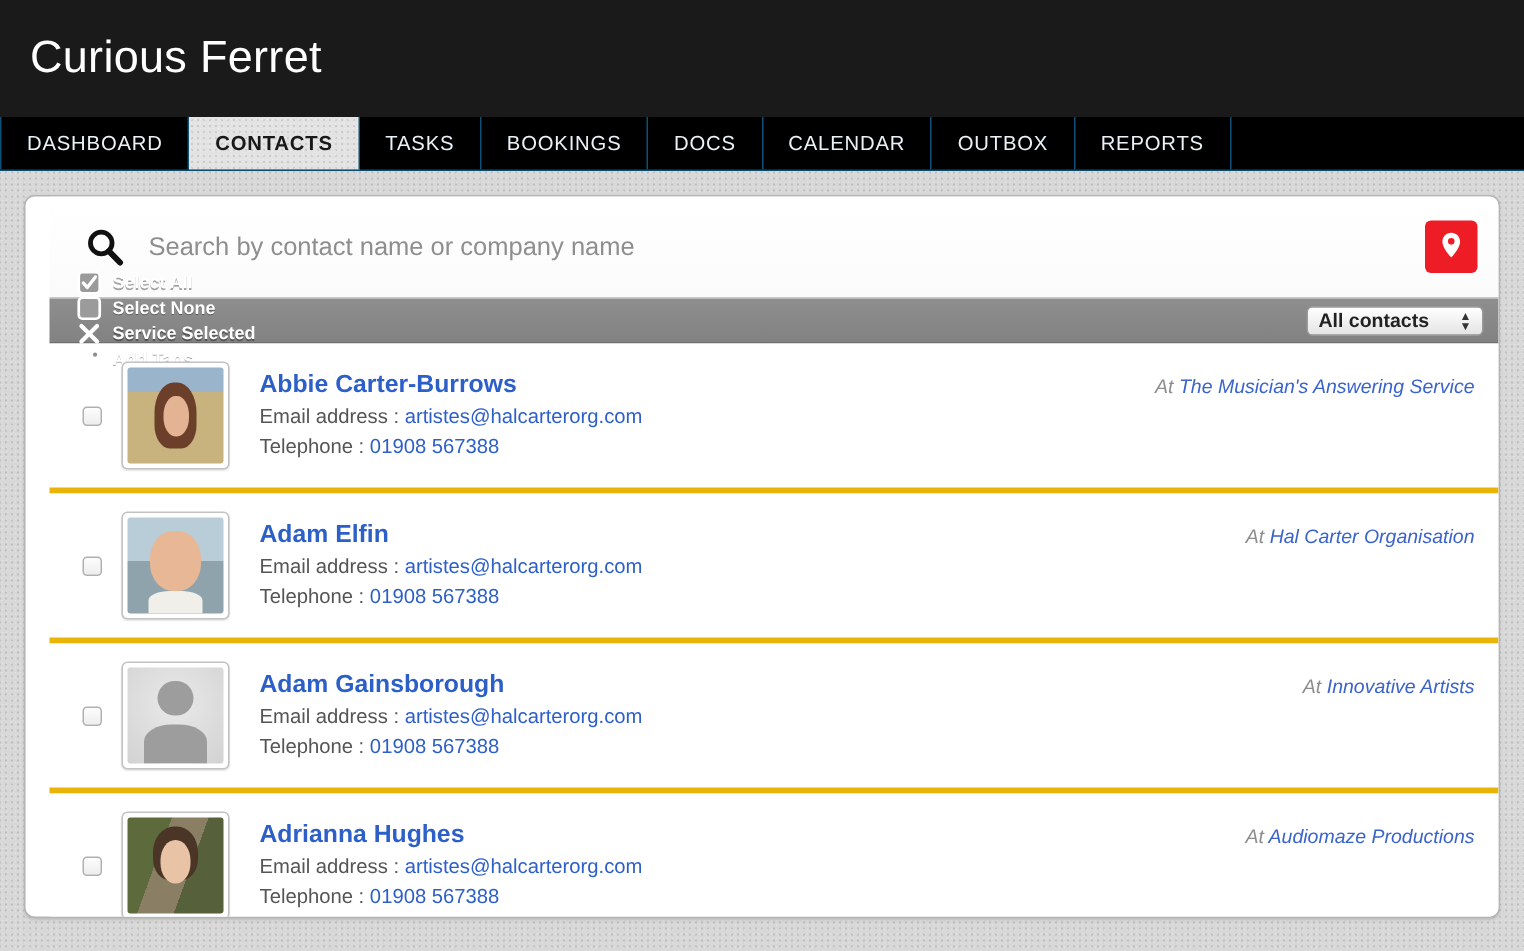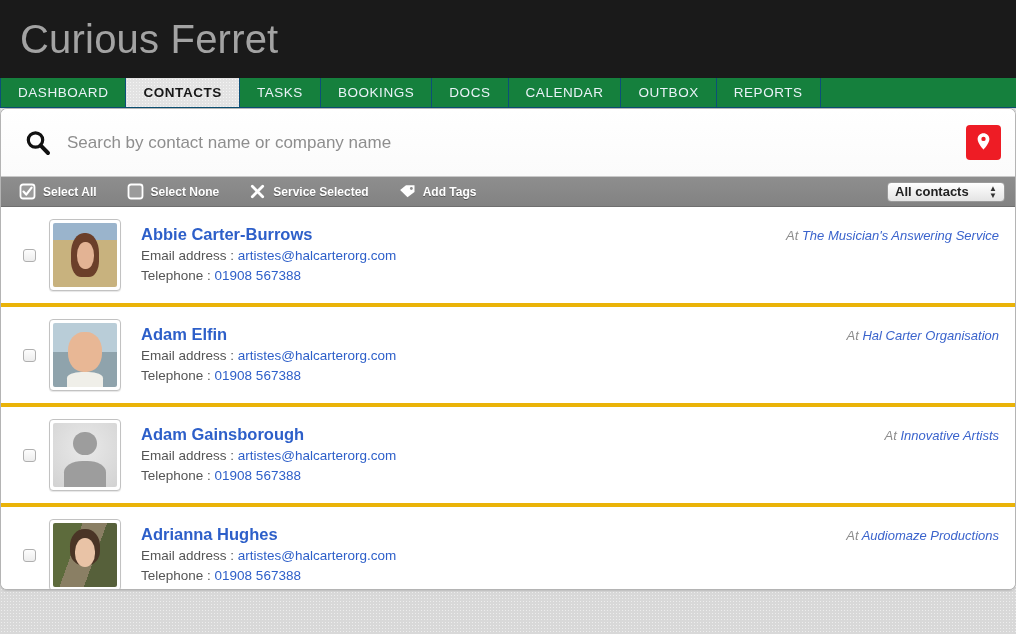--- a/index.html
+++ b/index.html
@@ -20,31 +20,31 @@
 
   
   #masthead {
     height: 78px;
     background: #1a1a1a;
     display: flex;
     align-items: center;
     padding-left: 20px;
   }
   #app-title {
-    color: #a3a3a3;
-    font-size: 40px;
+    color: #ffffff;
+    font-size: 30px;
     font-weight: 400;
     letter-spacing: 0.2px;
     line-height: 1;
   }
 
   
   #navbar {
-    height: 30px;
-    background: #15803d;
+    height: 36px;
+    background: #000000;
     display: flex;
     align-items: stretch;
     border-bottom: 1px solid #0b4e70;
   }
   .nav-tab {
     display: flex;
     align-items: center;
     padding: 0 17px;
     font-size: 13.5px;
     letter-spacing: 0.55px;
@@ -61,26 +61,28 @@
       radial-gradient(rgba(255,255,255,0.6) 0.5px, transparent 0.6px),
       radial-gradient(rgba(150,150,150,0.3) 0.5px, transparent 0.6px);
     background-size: 3px 3px, 4px 4px;
     color: #181818;
     font-weight: bold;
   }
   #nav-filler { flex: 1; }
 
   
   #card {
+    margin: 16px;
     background: #ffffff;
     border: 1px solid #b4b4b4;
     border-radius: 7px;
     box-shadow: 0 1px 2px rgba(0,0,0,0.13);
     overflow: hidden;
     height: 482px;
+    padding-left: 16px;
   }
 
   
   #search-row {
     height: 68px;
     display: flex;
     align-items: center;
     padding: 0 14px 0 22px;
     background: linear-gradient(#ffffff, #fbfbfb);
     border-bottom: 1px solid #c9c9c9;
@@ -299,21 +301,21 @@
       <span>
         <svg width="15" height="19" viewBox="0 0 15 19">
           <path d="M7.5 1.2C4.2 1.2 1.6 3.8 1.6 7.1c0 4.3 5.9 10.6 5.9 10.6s5.9-6.3 5.9-10.6c0-3.3-2.6-5.9-5.9-5.9z" fill="#ffffff"></path>
           <circle cx="7.5" cy="6.9" r="2.2" fill="#ee1c25"></circle>
         </svg>
       </span>
     </button>
   </div>
 
   <div id="toolbar">
-    <div id="toolbar-actions" style="display:flex;">
+    <div id="toolbar-actions" style="display:flex;flex-direction:column;">
         <div class="tool-action">
           <span class="tool-icon">
             <svg width="17" height="17" viewBox="0 0 17 17">
               <rect x="1.5" y="1.5" width="14" height="14" rx="2.5" fill="#9b9b9b" stroke="#ffffff" stroke-width="1.8"></rect>
               <path d="M4.5 8.6 L7.2 11.6 L12.6 4.6" fill="none" stroke="#ffffff" stroke-width="2.2" stroke-linecap="round" stroke-linejoin="round"></path>
             </svg>
           </span>
           <span>Select All</span>
         </div>
         <div class="tool-action">

